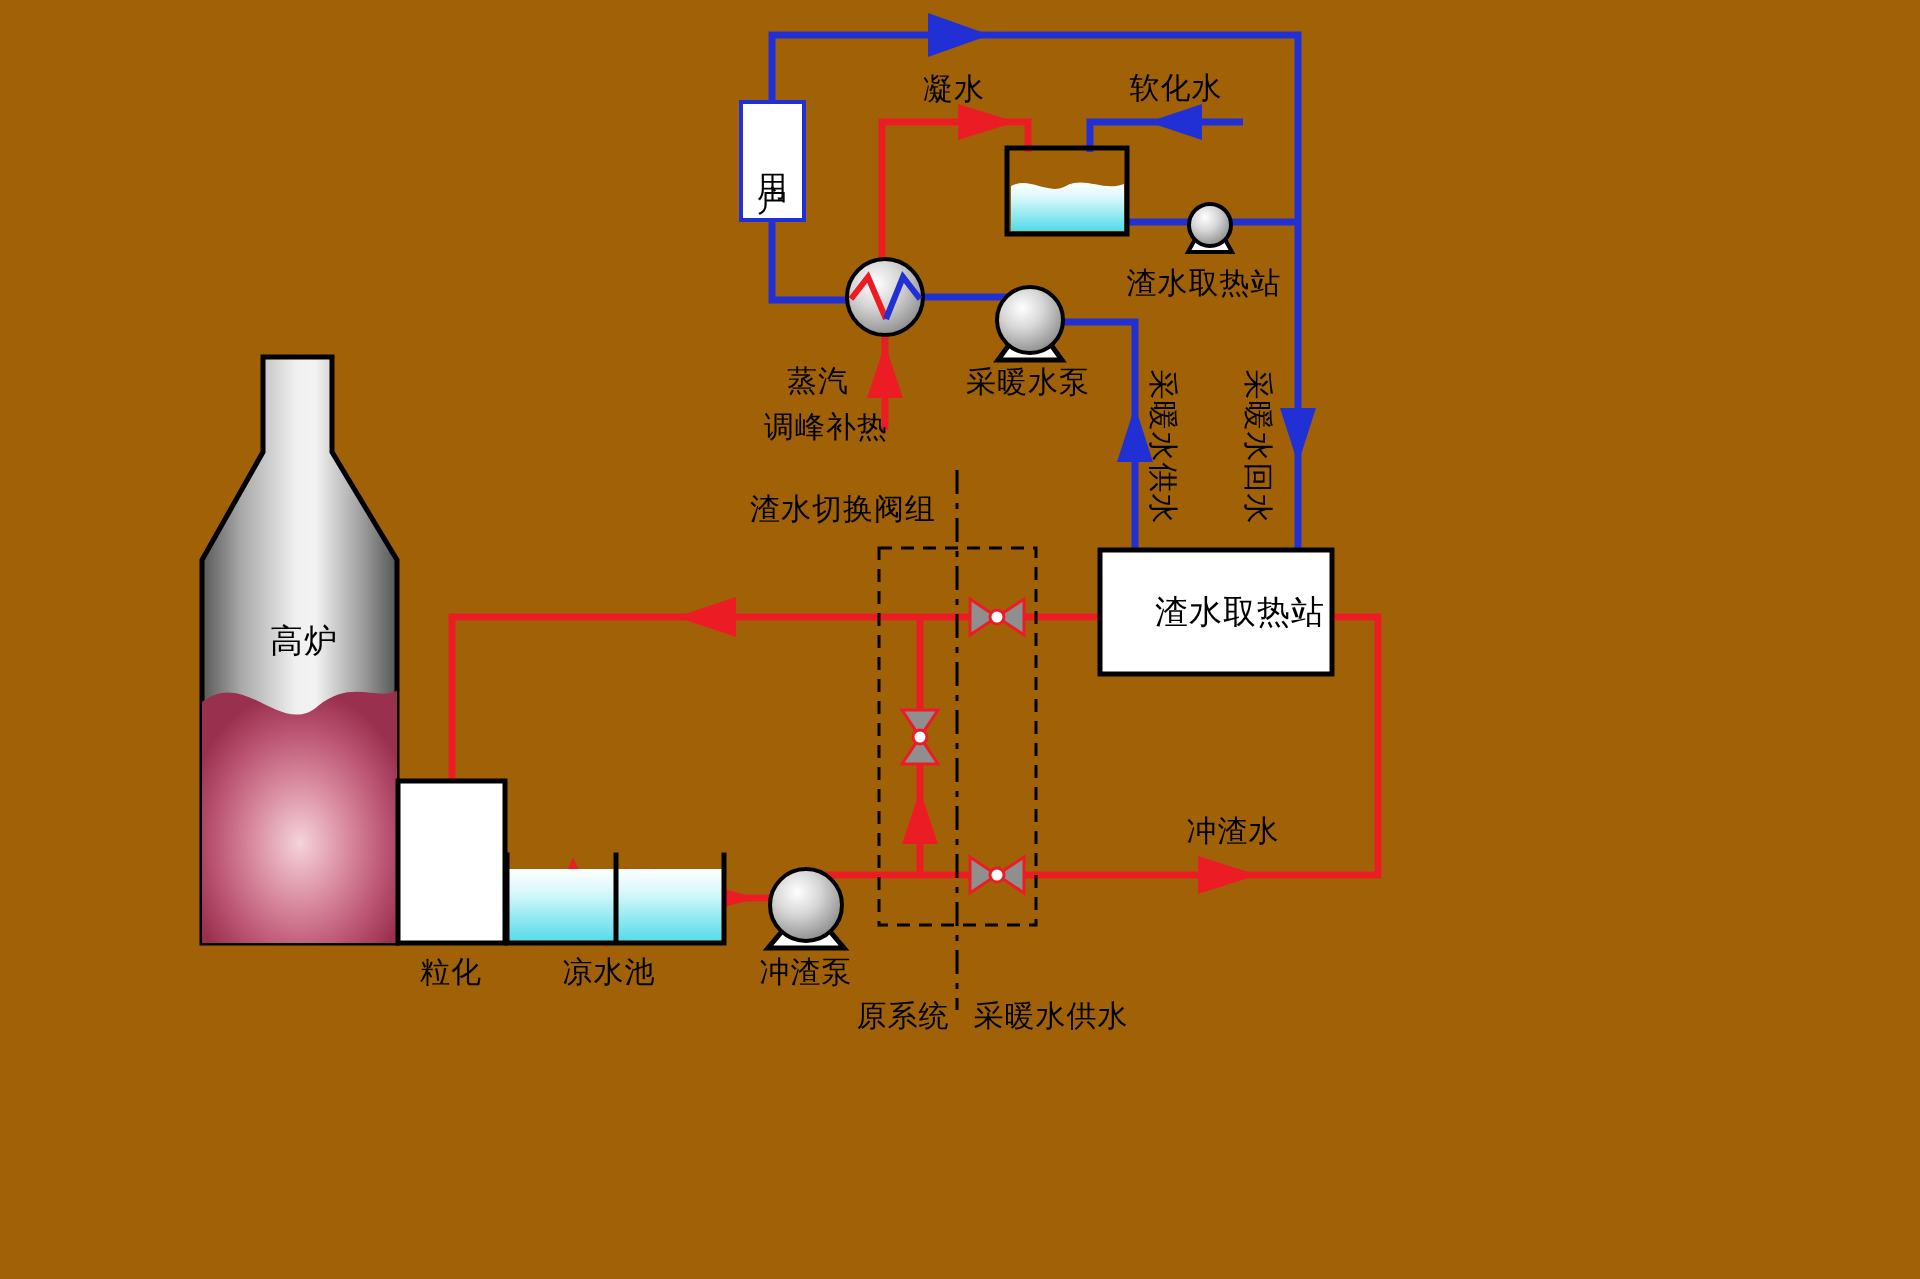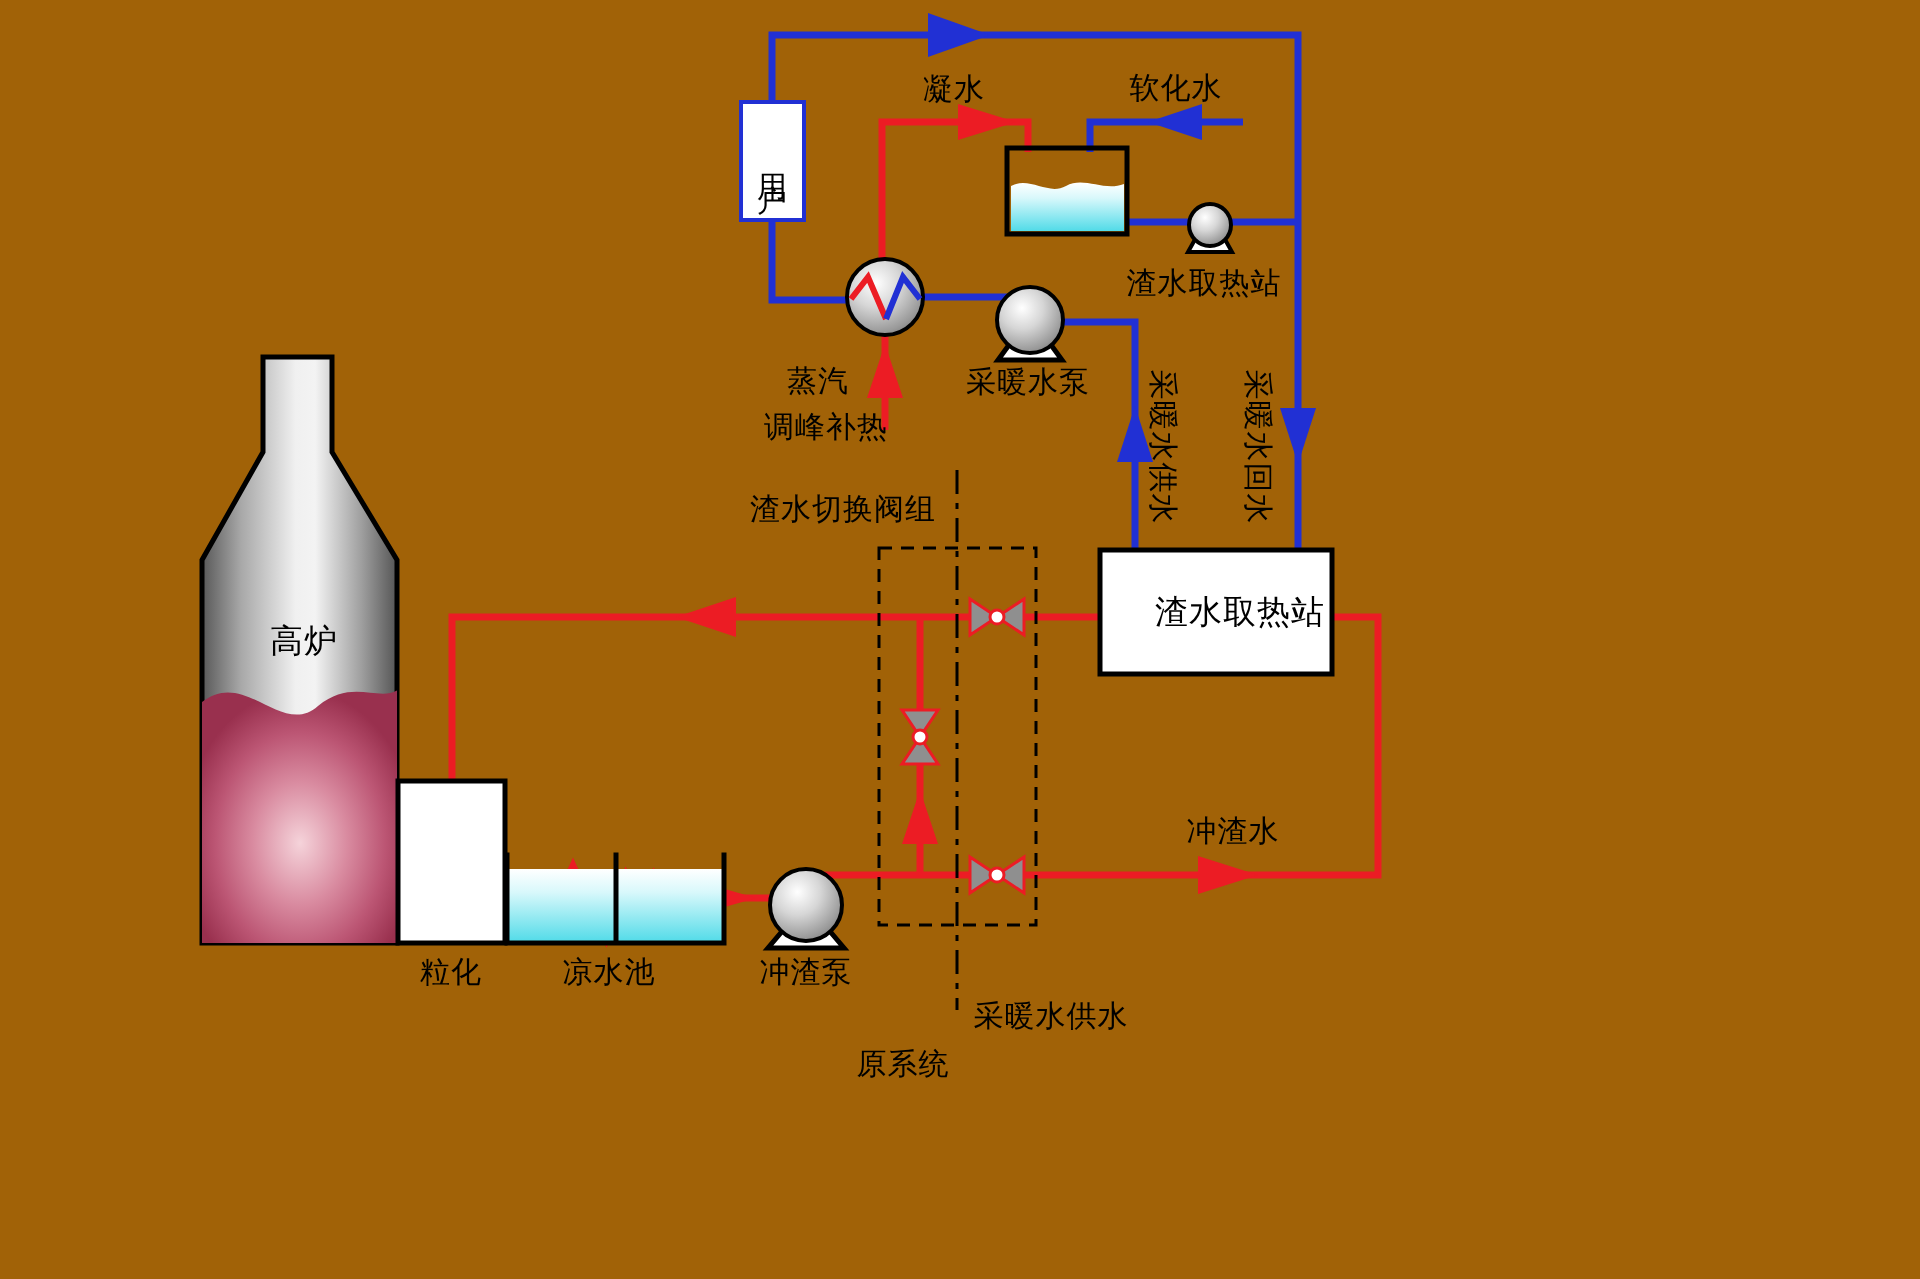--- a/index.html
+++ b/index.html
@@ -146,16 +146,16 @@
 <div class="label" style="left:826px;top:429px;font-family:Liberation Mono, monospace;">调峰补热</div>
 <div class="label rot90" style="left:1163px;top:447px;">采暖水供水</div>
 <div class="label rot90" style="left:1258px;top:447px;">采暖水回水</div>
 <div class="label" style="left:843px;top:509px;">渣水切换阀组</div>
 <div class="label big" style="left:1216px;top:612px;margin-left:24px;">渣水取热站</div>
 <div class="label" style="left:1233px;top:831px;">冲渣水</div>
 <div class="label big" style="left:304px;top:641px;">高炉</div>
 <div class="label" style="left:451px;top:972px;">粒化</div>
 <div class="label" style="left:609px;top:972px;">凉水池</div>
 <div class="label" style="left:806px;top:972px;">冲渣泵</div>
-<div class="label" style="left:903px;top:1016px;margin-top:48px;">原系统</div>
+<div class="label" style="left:903px;top:1016px;">原系统</div>
 <div class="label" style="left:1051px;top:1016px;">采暖水供水</div>
 
 </div>
 
 </body></html>

